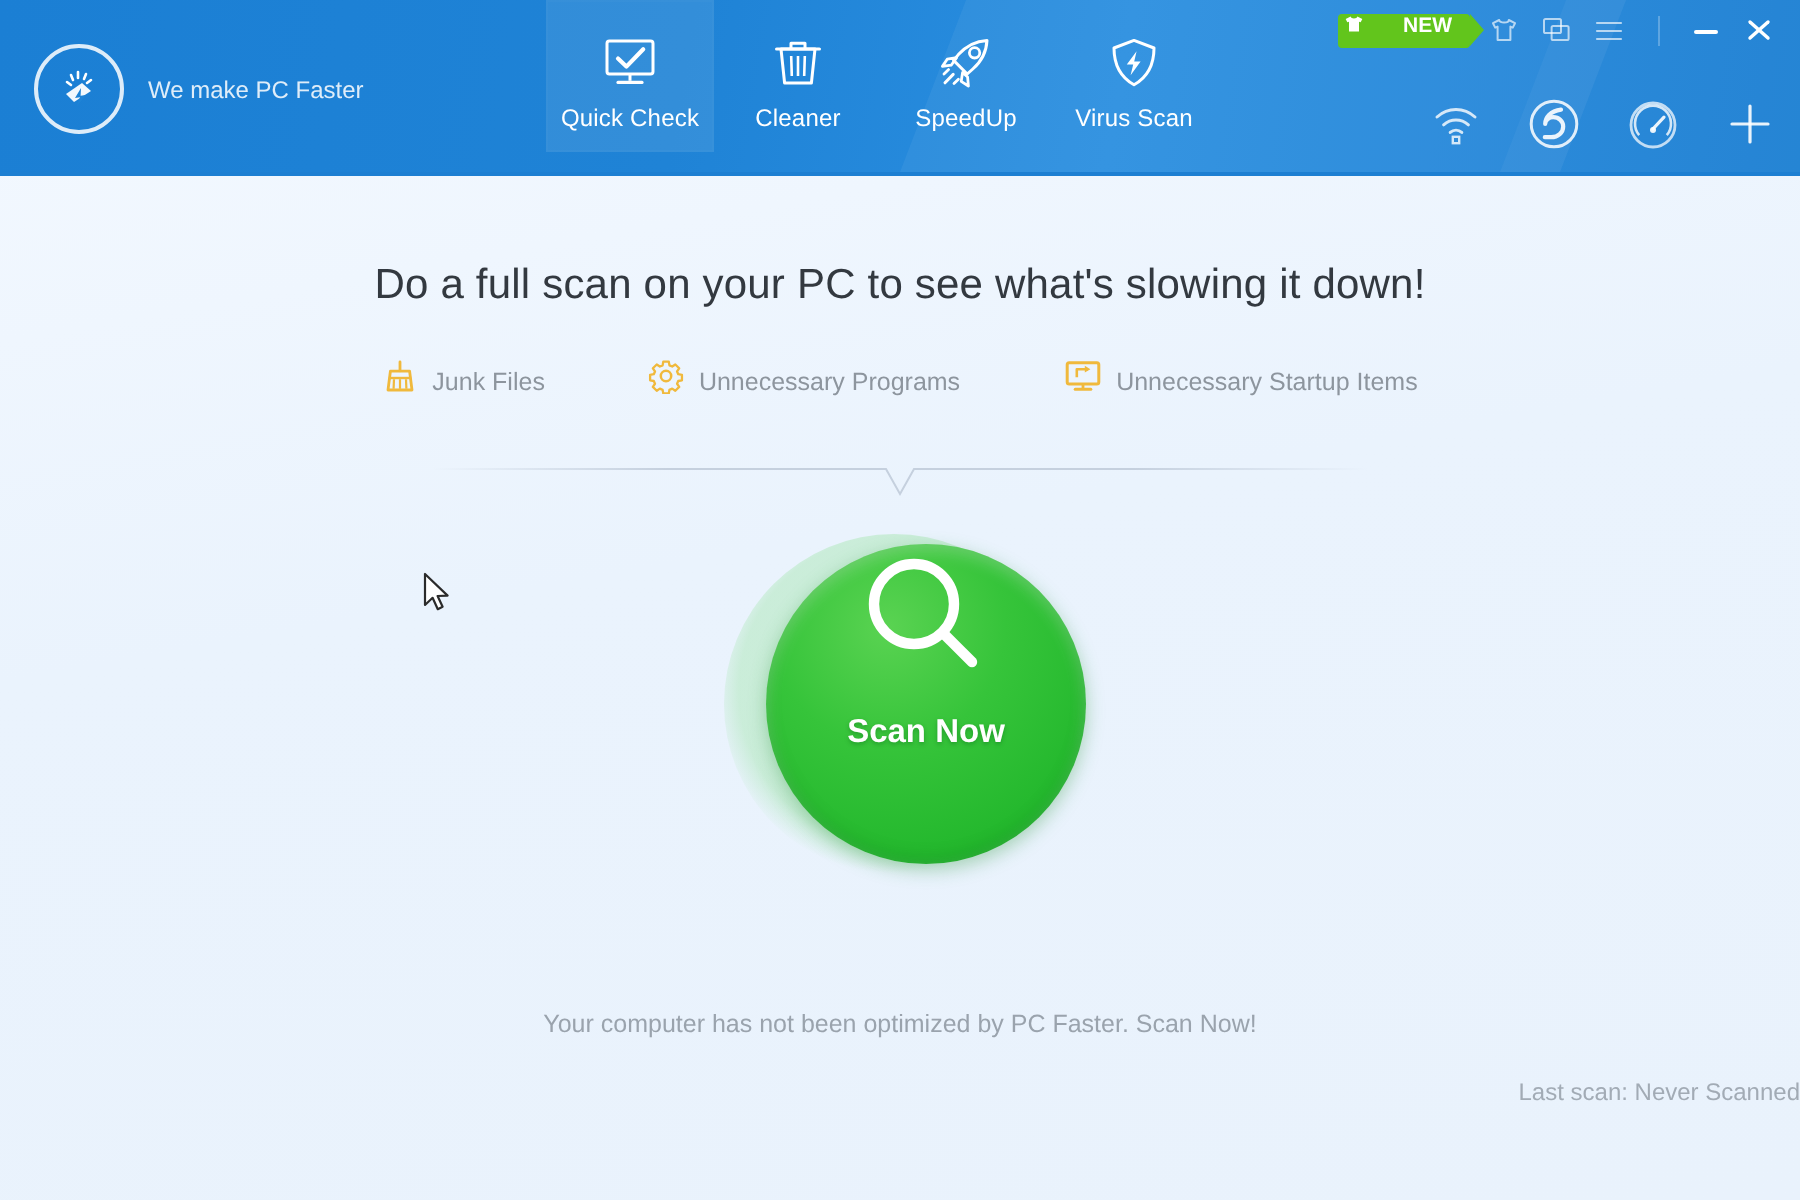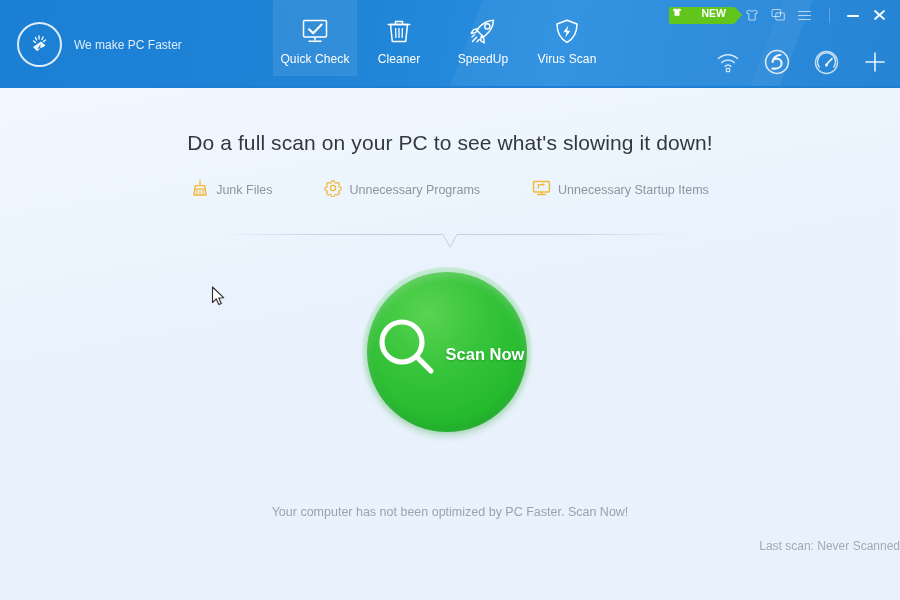--- a/index.html
+++ b/index.html
@@ -99,24 +99,24 @@
 
   
   .scan-wrap {
     position:absolute; left:362px; top:267px; width:170px; height:170px; cursor:pointer;
   }
   .scan-glow {
     position:absolute; inset:0; border-radius:50%;
     background:radial-gradient(circle at 50% 46%, rgba(90,215,90,0.22) 62%, rgba(120,220,120,0.0) 73%);
   }
   .scan-btn {
-    position:absolute; left:5px; top:5px; width:160px; height:160px; border-radius:50%;
+    position:absolute; left:21px; top:5px; width:160px; height:160px; border-radius:50%;
     background:radial-gradient(circle at 38% 26%, #5ad352 0%, #36c43a 38%, #22b72c 78%, #1da627 100%);
     box-shadow:0 3px 9px rgba(40,150,55,0.35), inset 0 -3px 8px rgba(0,90,20,0.18), inset 0 3px 8px rgba(255,255,255,0.28);
-    display:flex; flex-direction:row; align-items:center; justify-content:center;
+    display:flex; flex-direction:column; align-items:center; justify-content:flex-start;
   }
   .scan-label {
     color:#ffffff; font-size:16.5px; font-weight:bold; margin-top:4px;
     text-shadow:0 1px 2px rgba(0,90,20,0.35);
   }
 
   
   .status-note {
     position:absolute; top:505px; left:0; width:900px; text-align:center;
     font-size:12.5px; color:#9aa3ad;

